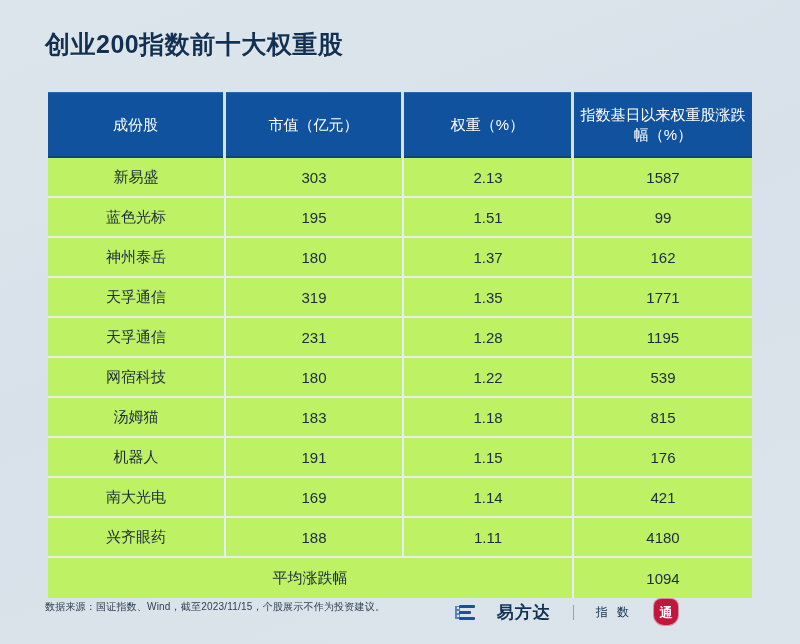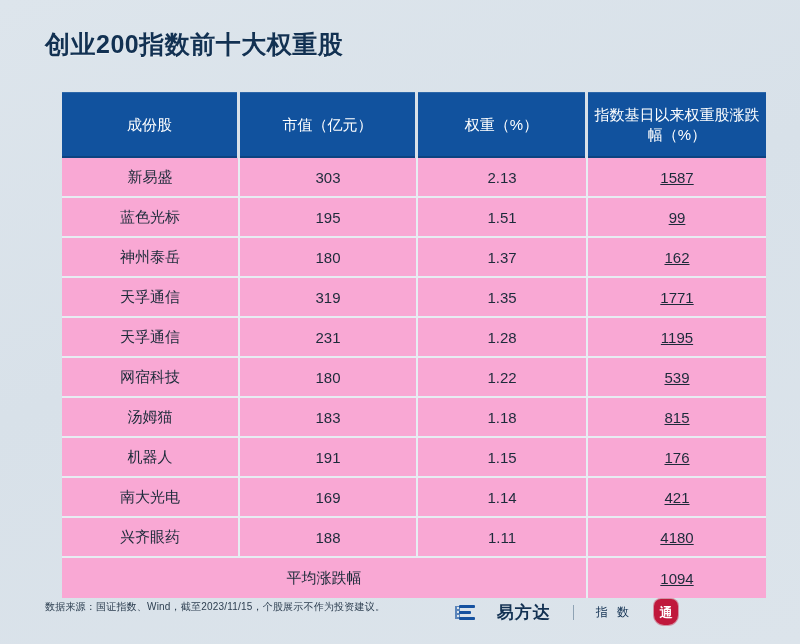--- a/index.html
+++ b/index.html
@@ -31,21 +31,21 @@
     font-weight: bold;
     color: #123152;
     letter-spacing: 0.5px;
     white-space: nowrap;
     text-shadow: 0 1px 0 rgba(255,255,255,0.35);
   }
 
   
   .table-wrap {
     position: absolute;
-    left: 62px;
+    left: 48px;
     top: 92px;
     width: 704px;
   }
   table.data-table {
     border-collapse: separate;
     border-spacing: 0;
     width: 704px;
     table-layout: fixed;
   }
 
@@ -66,31 +66,31 @@
     border-right: 3px solid #d9e1e9;
     box-shadow: inset 0 -2px 0 rgba(0,0,0,0.18), inset 0 1px 0 rgba(255,255,255,0.12);
     padding: 0 4px;
   }
   thead th:last-child {
     border-right: none;
     margin-top: 16px;
   }
 
   tbody td {
-    background: #f9a8d4;
+    background: #bef264;
     color: #1c2b3a;
     font-size: 15px;
     height: 38px;
     text-align: center;
     vertical-align: middle;
     border-bottom: 2px solid #e7edf2;
     border-right: 2px solid #e7edf2;
     padding: 0 4px;
   }
-  tbody td:last-child { border-right: none; text-decoration: underline; }
+  tbody td:last-child { border-right: none; }
 
   tbody tr.summary-row td {
     height: 40px;
     border-bottom: none;
     font-size: 15px;
   }
 
   
   .footer-note {
     position: absolute;

